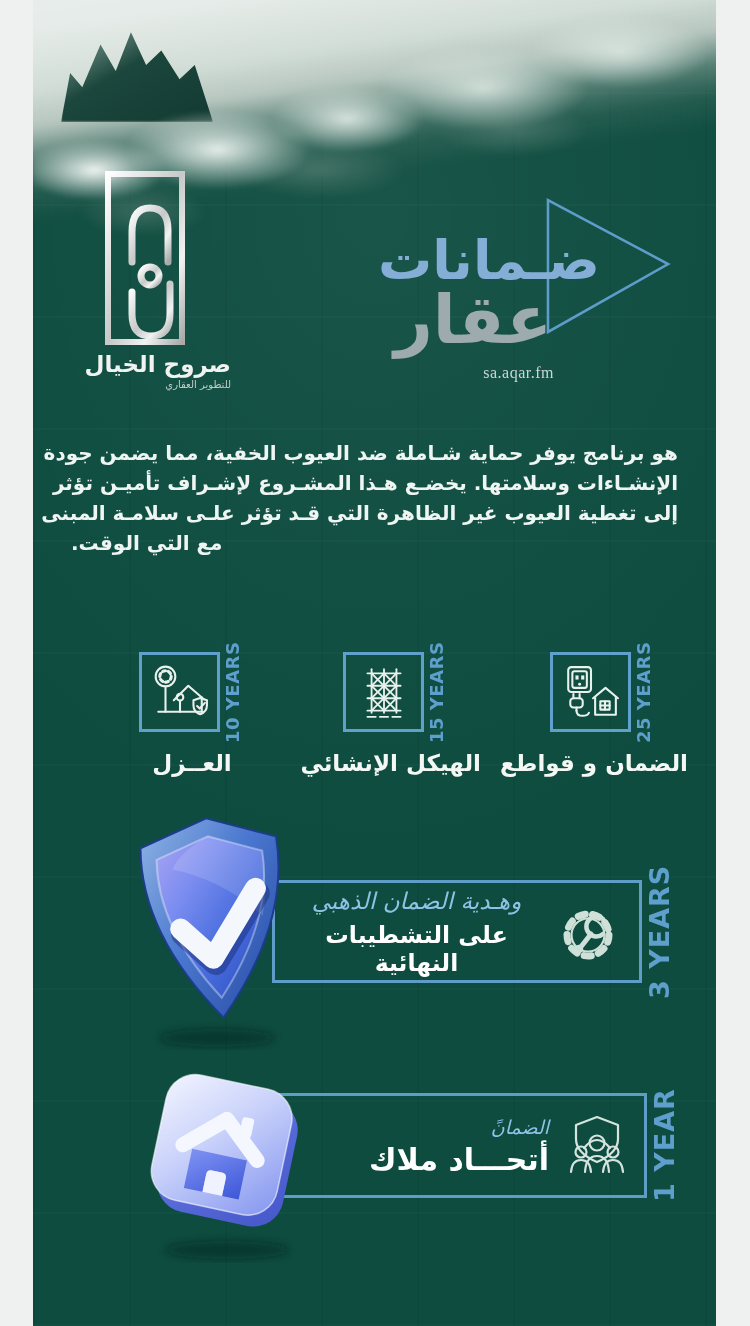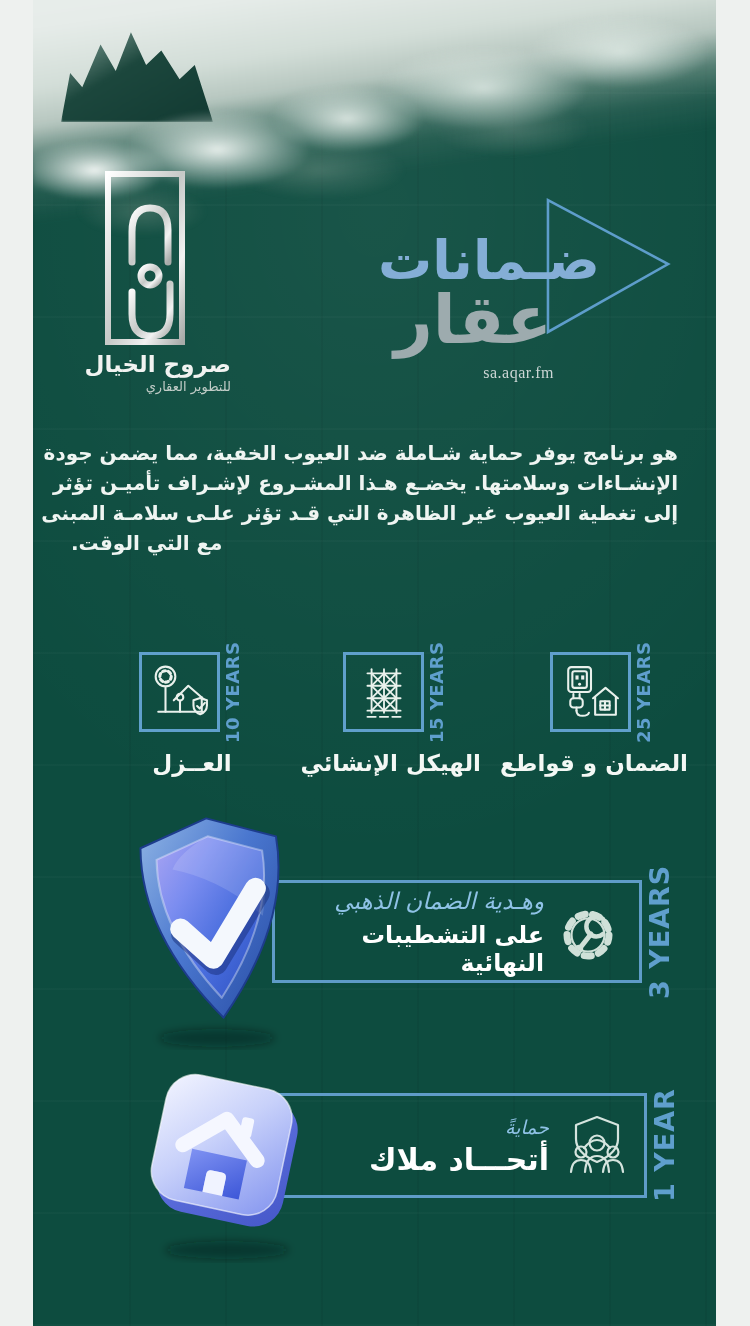--- a/index.html
+++ b/index.html
@@ -26,21 +26,21 @@
       radial-gradient(110px 48px at 46% 46%, rgba(236,243,239,.85), transparent 70%),
       radial-gradient(150px 60px at 66% 34%, rgba(231,240,235,.8), transparent 70%),
       radial-gradient(130px 52px at 86% 20%, rgba(228,238,233,.78), transparent 70%),
       radial-gradient(90px 34px at 16% 82%, rgba(109,140,128,.45), transparent 72%),
       radial-gradient(120px 40px at 42% 66%, rgba(124,153,141,.4), transparent 72%),
       radial-gradient(110px 38px at 70% 50%, rgba(134,160,149,.35), transparent 72%);}
   
   .brand{position:absolute;left:26px;top:170px;width:172px;}
   .logo-mark{display:block;margin:0 auto;width:82px;height:176px;}
   .brand-name{margin-top:5px;font-size:23px;font-weight:bold;color:#f1f3f1;direction:rtl;}
-  .brand-tagline{margin-top:2px;font-size:13px;color:#c2cdc8;direction:rtl;}
+  .brand-tagline{margin-top:2px;font-size:10px;color:#c2cdc8;direction:rtl;}
   
   .title-arrow{position:absolute;left:513px;top:196px;width:128px;height:140px;}
   .title-1{position:absolute;right:116px;top:234px;font-size:54px;line-height:1;
            font-weight:bold;color:#84aed6;direction:rtl;letter-spacing:1px;}
   .title-2{position:absolute;right:164px;top:287px;font-size:67px;line-height:1;
            font-weight:bold;color:#9dabae;direction:rtl;}
   .watermark{position:absolute;right:162px;top:324px;font-size:16px;color:#ccd6d5;
            font-family:"Liberation Serif","DejaVu Serif",serif;letter-spacing:.5px;margin-top:40px;}
   
   .intro{position:absolute;left:38px;right:38px;top:438px;direction:rtl;text-align:left;
@@ -56,21 +56,21 @@
         writing-mode:vertical-rl;transform:rotate(180deg);
         font-size:18px;font-weight:800;color:#5f9fcd;letter-spacing:.5px;white-space:nowrap;}
   .wlabel{position:absolute;top:98px;left:-32px;width:170px;text-align:center;
         font-size:23px;font-weight:bold;color:#f4f8f5;direction:rtl;white-space:nowrap;}
   
   .banner{position:absolute;border:3px solid #5f9cc8;box-sizing:border-box;}
   .banner-gold{left:239px;top:880px;width:370px;height:103px;}
   .banner-union{left:244px;top:1093px;width:370px;height:105px;}
   .banner-icon{position:absolute;right:13px;top:50%;transform:translateY(-50%);width:68px;height:68px;}
   .banner-text{position:absolute;right:95px;left:14px;top:50%;transform:translateY(-50%);
-               text-align:right;direction:rtl;}
+               text-align:center;direction:rtl;}
   .banner-text .script{font-size:23px;font-style:italic;color:#8fc2e6;}
   .banner-text .btitle{margin-top:7px;font-size:23.5px;font-weight:bold;color:#ffffff;}
   .banner-union .banner-text{text-align:right;}
   .banner-union .script{font-size:19px;}
   .banner-union .btitle{font-size:30px;margin-top:4px;}
   .byears{position:absolute;right:-37px;top:0;width:34px;height:100%;
         display:flex;align-items:center;justify-content:center;
         writing-mode:vertical-rl;transform:rotate(180deg);
         font-size:27px;font-weight:800;color:#5f9fcd;letter-spacing:1px;white-space:nowrap;}
   .shield3d{position:absolute;left:92px;top:810px;width:180px;height:240px;z-index:5;}
@@ -243,21 +243,21 @@
         <path d="M90 8 L158 32 Q165 118 90 208 Q15 118 22 32 Z" fill="url(#rimG)" stroke="#1d3c8c" stroke-width="2" stroke-linejoin="round"></path>
         <path d="M90 26 L143 45 Q148 114 90 188 Q32 114 37 45 Z" fill="url(#bodyG)" stroke="rgba(255,255,255,0.35)" stroke-width="2"></path>
         <path d="M90 26 L143 45 Q146 80 138 110 Q100 70 52 56 Q60 40 90 26 Z" fill="rgba(255,255,255,0.14)"></path>
         <path d="M55 116 L85 148 L133 82" fill="none" stroke="rgba(20,40,110,0.45)" stroke-width="24" stroke-linecap="round" stroke-linejoin="round" transform="translate(2 5)"></path>
         <path d="M55 116 L85 148 L133 82" fill="none" stroke="#f4f8fd" stroke-width="21" stroke-linecap="round" stroke-linejoin="round"></path>
       </g>
     </svg>
 
     <div class="banner banner-union">
       <div class="banner-text">
-        <div class="script">حمايةً</div>
+        <div class="script">الضمانً</div>
         <div class="btitle">أتحـــاد ملاك</div>
       </div>
       <svg class="banner-icon" viewBox="0 0 68 68">
         <g class="lineart" stroke="#d5e4de" stroke-width="2.2">
           <path d="M34 5 L55 13 V27 Q55 41 34 50 Q13 41 13 27 V13 Z"></path>
           <path d="M21 36 Q34 20 47 36"></path>
           <circle cx="34" cy="31" r="7.5"></circle>
           <circle cx="18" cy="40" r="5.5"></circle>
           <circle cx="50" cy="40" r="5.5"></circle>
           <path d="M8 60 Q9 48 18 48 Q27 48 28 60"></path>

